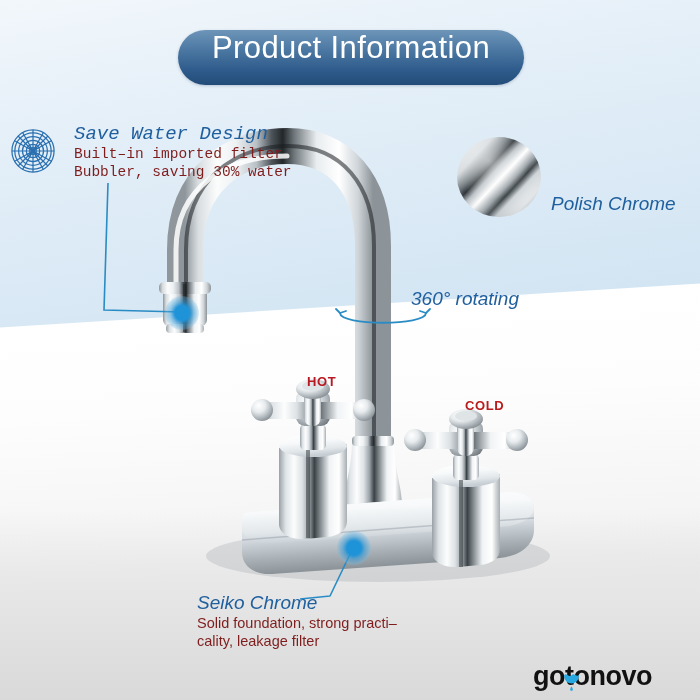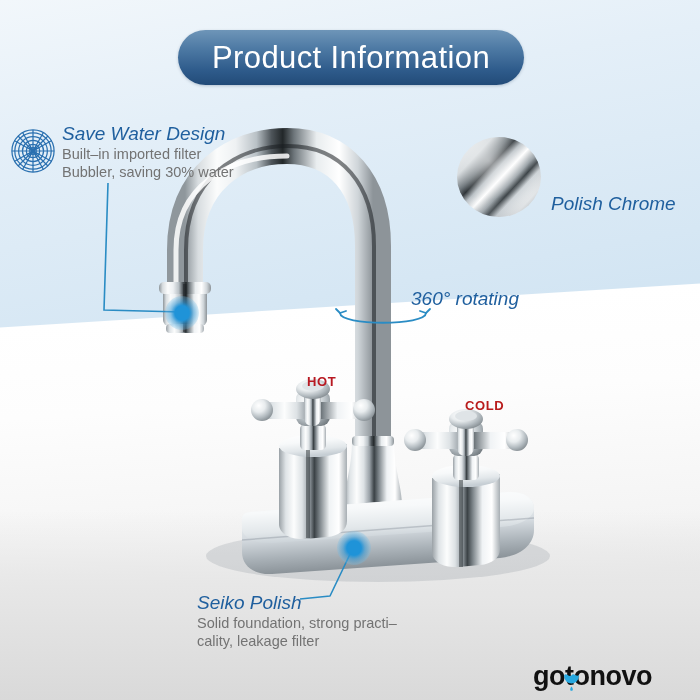--- a/index.html
+++ b/index.html
@@ -50,50 +50,50 @@
   .title-pill {
     position: absolute;
     left: 178px;
     top: 30px;
     width: 346px;
     height: 55px;
     border-radius: 28px;
     background: linear-gradient(180deg, #6e95b8 0%, #4f7ba5 32%, #2f5c8c 72%, #224b78 100%);
     box-shadow: 0 1px 3px rgba(30,60,90,0.25);
     display: flex;
-    align-items: center;
     justify-content: center;
   }
   .title-text {
     color: #ffffff;
     font-size: 31px;
     letter-spacing: 0.4px;
     font-weight: 400;
     white-space: nowrap;
   }
 
   
   .callout-head {
     font-style: italic;
     color: #1f5f9e;
     font-size: 19px;
     white-space: nowrap;
   }
   .callout-body {
-    color: #737373;
+    color: #7f1d1d;
     font-size: 14.5px;
     line-height: 1.25;
     white-space: pre-line;
   }
 
   
   #save-water-block {
     position: absolute;
-    left: 62px;
+    left: 74px;
     top: 123px;
+    font-family: Liberation Mono, monospace;
   }
   #aerator-icon {
     position: absolute;
     left: 10px;
     top: 128px;
     width: 46px;
     height: 46px;
   }
 
   
@@ -426,21 +426,21 @@
     <path d="M98,13 L102,9 M98,13 L92,11" fill="none" stroke="#2a8cc4" stroke-width="1.8" stroke-linecap="round"></path>
   </svg>
 
   <span class="temp-label" id="hot-label">HOT</span>
   <span class="temp-label" id="cold-label">COLD</span>
 
   <div class="marker-dot" id="dot-aerator"></div>
   <div class="marker-dot" id="dot-deck"></div>
 
   <div id="seiko-block">
-    <div class="callout-head">Seiko Polish</div>
+    <div class="callout-head">Seiko Chrome</div>
     <div class="callout-body">Solid foundation, strong practi–
 cality, leakage filter</div>
   </div>
 
   <div id="logo">
     <svg viewBox="0 0 140 34" width="140" height="34">
       <text x="0" y="26" id="logo-text" font-size="27" font-weight="bold" letter-spacing="-0.5" fill="#111111" font-family="Liberation Sans, sans-serif">gotonovo</text>
 
       <g>
         <clipPath id="dropClip">

